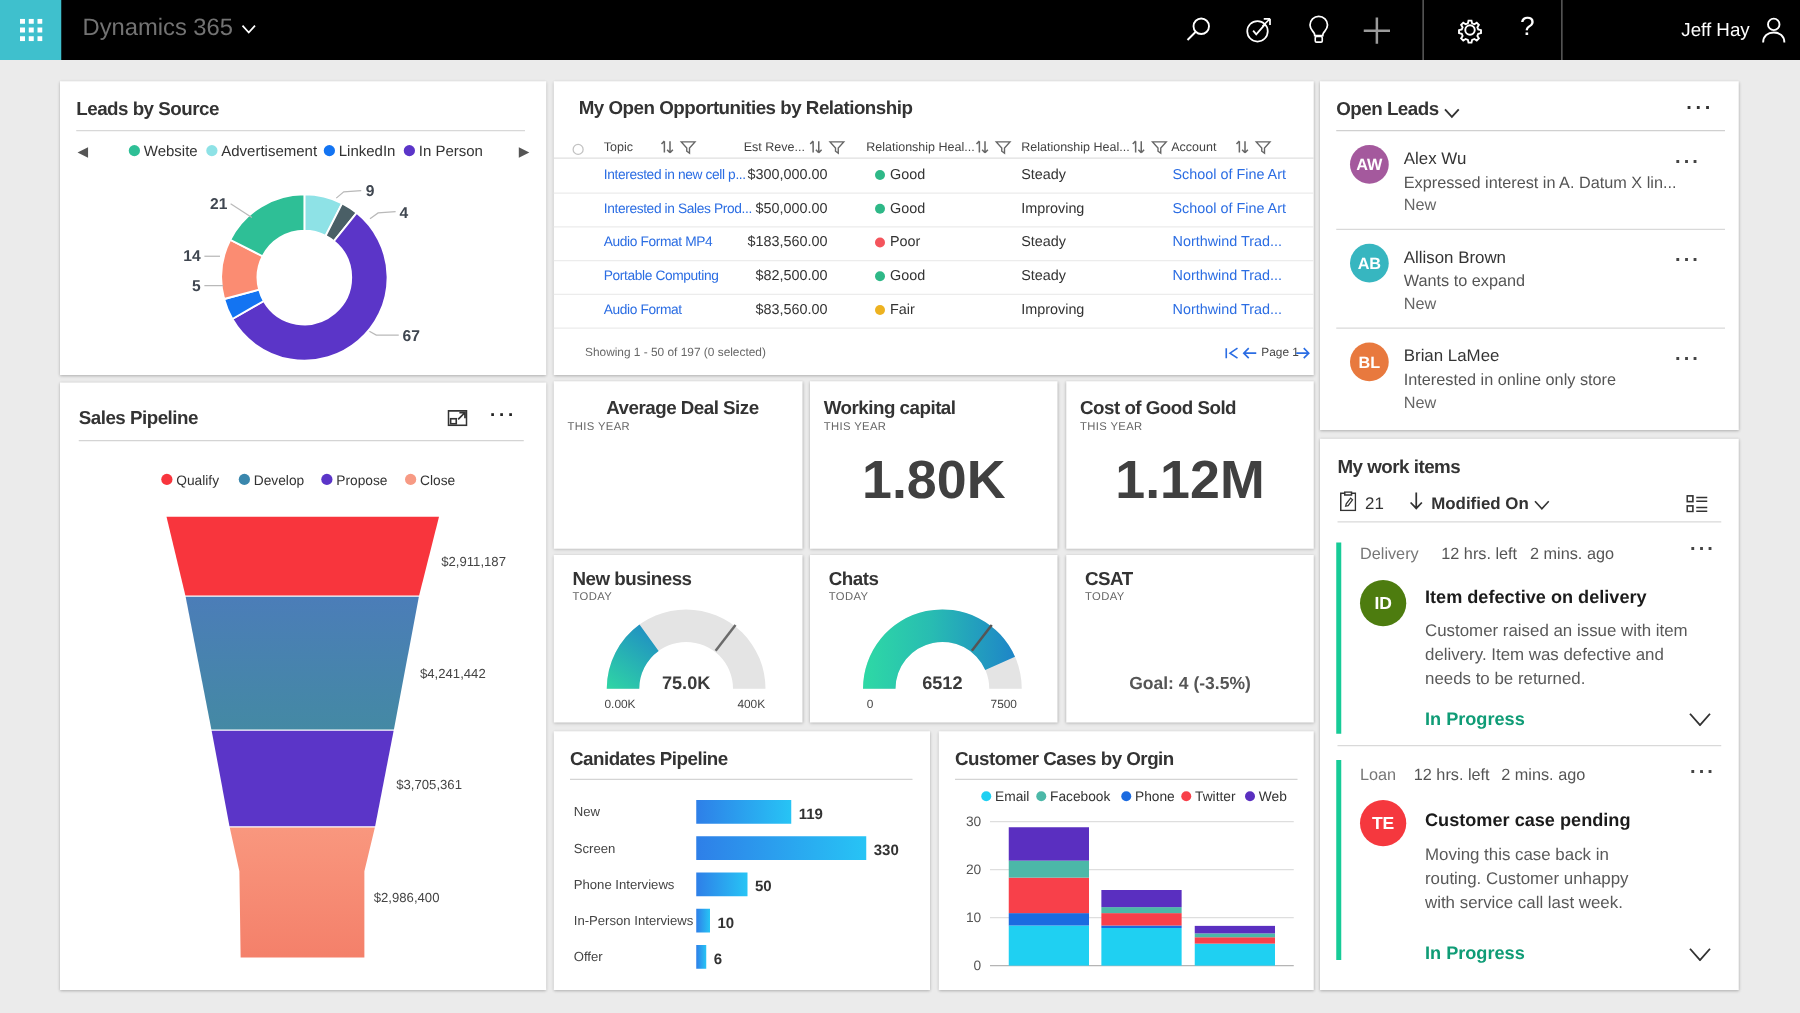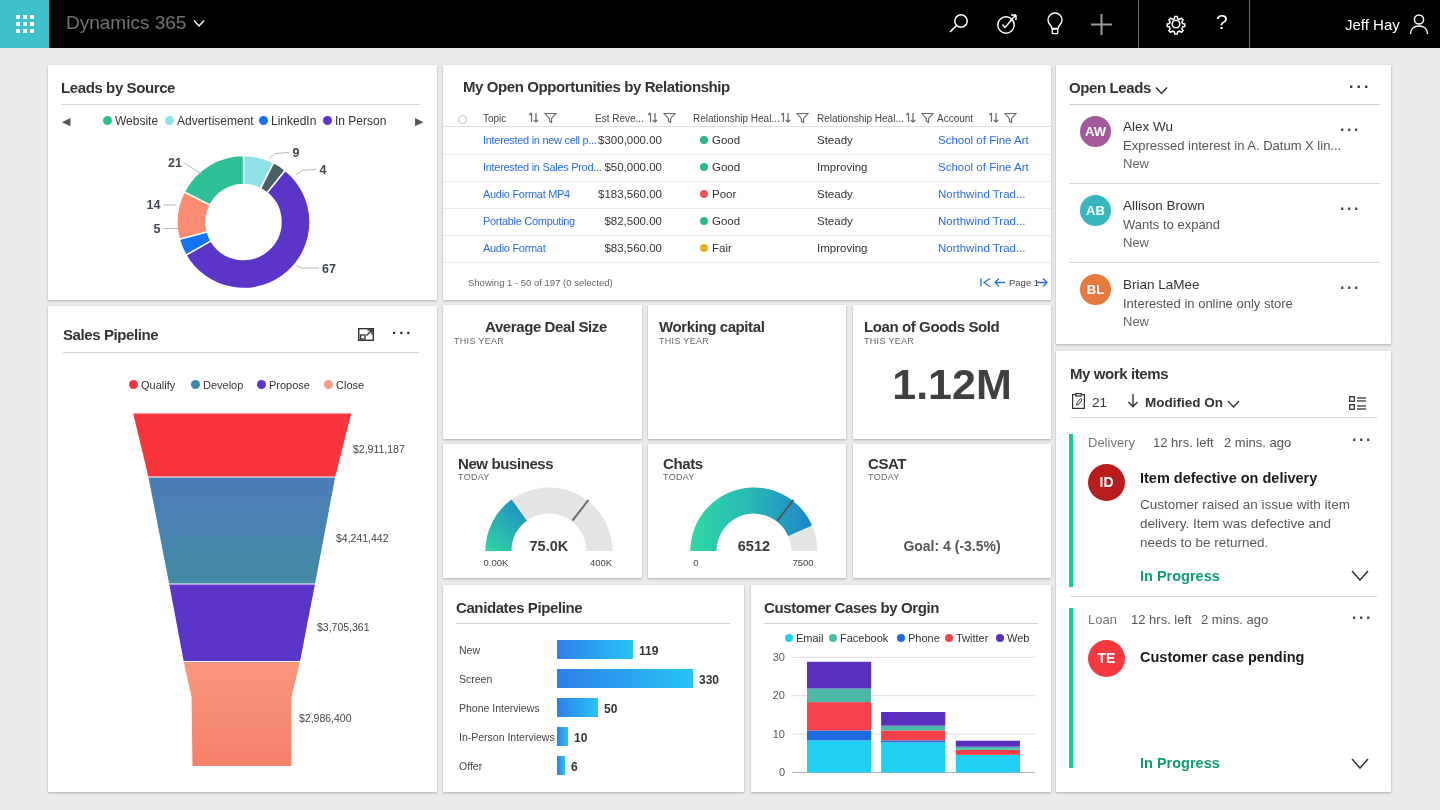--- a/index.html
+++ b/index.html
@@ -262,23 +262,24 @@
 </svg>
 </div>
 
 <div class="card" style="left:443px;top:305px;width:199px;height:134px;">
 <div class="ctitle" style="left:11px;top:13px;font-size:15px;margin-left:31px;">Average Deal Size</div>
 <div class="abs" style="left:11px;top:31px;font-size:9px;color:#666;letter-spacing:0.3px;">THIS YEAR</div>
 </div>
 <div class="card" style="left:648px;top:305px;width:198px;height:134px;">
 <div class="ctitle" style="left:11px;top:13px;font-size:15px;">Working capital</div>
 <div class="abs" style="left:11px;top:31px;font-size:9px;color:#666;letter-spacing:0.3px;">THIS YEAR</div>
+<div class="abs" style="left:0;top:55px;width:198px;text-align:center;font-size:43px;color:#404040;font-weight:700;">1.80K</div>
 </div>
 <div class="card" style="left:853px;top:305px;width:198px;height:134px;">
-<div class="ctitle" style="left:11px;top:13px;font-size:15px;">Loan of Goods Sold</div>
+<div class="ctitle" style="left:11px;top:13px;font-size:15px;">Cost of Good Sold</div>
 <div class="abs" style="left:11px;top:31px;font-size:9px;color:#666;letter-spacing:0.3px;">THIS YEAR</div>
 <div class="abs" style="left:0;top:55px;width:198px;text-align:center;font-size:43px;color:#404040;font-weight:700;">1.12M</div>
 </div>
 
 <div class="card" style="left:443px;top:444px;width:199px;height:134px;">
 <div class="ctitle" style="left:15px;top:11px;font-size:15px;">New business</div>
 <div class="abs" style="left:15px;top:28px;font-size:9px;color:#666;letter-spacing:0.3px;">TODAY</div>
 <svg style="left:0;top:0;" width="199" height="134" viewBox="0 0 199 134">
 <defs>
         <linearGradient id="g1" x1="0" y1="1" x2="0.6" y2="0">
@@ -411,33 +412,34 @@
         <line x1="8" y1="13" x2="17" y2="13"></line>
       </g>
     </svg>
 <div class="sep" style="left:14px;top:66px;width:307px;background:#d9d9d9;"></div>
 
 <div class="abs" style="left:13px;top:83px;width:4px;height:153px;background:#17cb97;"></div>
 <div class="abs" style="left:32px;top:83.5px;font-size:13px;color:#777;">Delivery</div>
 <div class="abs" style="left:97px;top:83.5px;font-size:13px;color:#555;">12 hrs. left</div>
 <div class="abs" style="left:168px;top:83.5px;font-size:13px;color:#555;">2 mins. ago</div>
 <div class="mi" style="left:296px;top:76px;">...</div>
-<div class="abs" style="left:32px;top:112.5px;width:37px;height:37px;border-radius:50%;background:#b91c1c;color:#fff;font-size:14px;font-weight:700;text-align:center;line-height:37px;">ID</div>
+<div class="abs" style="left:32px;top:112.5px;width:37px;height:37px;border-radius:50%;background:#4d7c0f;color:#fff;font-size:14px;font-weight:700;text-align:center;line-height:37px;">ID</div>
 <div class="abs" style="left:84px;top:119px;font-size:14.5px;font-weight:700;color:#1b1b1b;">Item defective on delivery</div>
 <div class="abs" style="left:84px;top:144px;width:220px;font-size:13.5px;color:#595959;line-height:19px;">Customer raised an issue with item delivery. Item was defective and needs to be returned.</div>
 <div class="abs" style="left:84px;top:216.5px;font-size:14.5px;font-weight:700;color:#0f9c76;">In Progress</div>
 <svg style="left:295px;top:219px;" width="18" height="11" viewBox="0 0 18 11">
       <path d="M1 1 L9 10 L17 1" stroke="#333" stroke-width="1.5" fill="none"></path>
     </svg>
 <div class="sep" style="left:14px;top:245px;width:307px;background:#d9d9d9;"></div>
 
 <div class="abs" style="left:13px;top:257px;width:4px;height:160px;background:#17cb97;"></div>
 <div class="abs" style="left:32px;top:261px;font-size:13px;color:#777;">Loan</div>
 <div class="abs" style="left:75px;top:261px;font-size:13px;color:#555;">12 hrs. left</div>
 <div class="abs" style="left:145px;top:261px;font-size:13px;color:#555;">2 mins. ago</div>
 <div class="mi" style="left:296px;top:253.5px;">...</div>
 <div class="abs" style="left:32px;top:289px;width:37px;height:37px;border-radius:50%;background:#f5383e;color:#fff;font-size:14px;font-weight:700;text-align:center;line-height:37px;">TE</div>
 <div class="abs" style="left:84px;top:298px;font-size:14.5px;font-weight:700;color:#1b1b1b;">Customer case pending</div>
+<div class="abs" style="left:84px;top:323px;width:178px;font-size:13.5px;color:#595959;line-height:19px;">Moving this case back in routing. Customer unhappy with service call last week.</div>
 <div class="abs" style="left:84px;top:404px;font-size:14.5px;font-weight:700;color:#0f9c76;">In Progress</div>
 <svg style="left:295px;top:407px;" width="18" height="11" viewBox="0 0 18 11">
       <path d="M1 1 L9 10 L17 1" stroke="#333" stroke-width="1.5" fill="none"></path>
     </svg>
 </div>
 
 </body></html>

